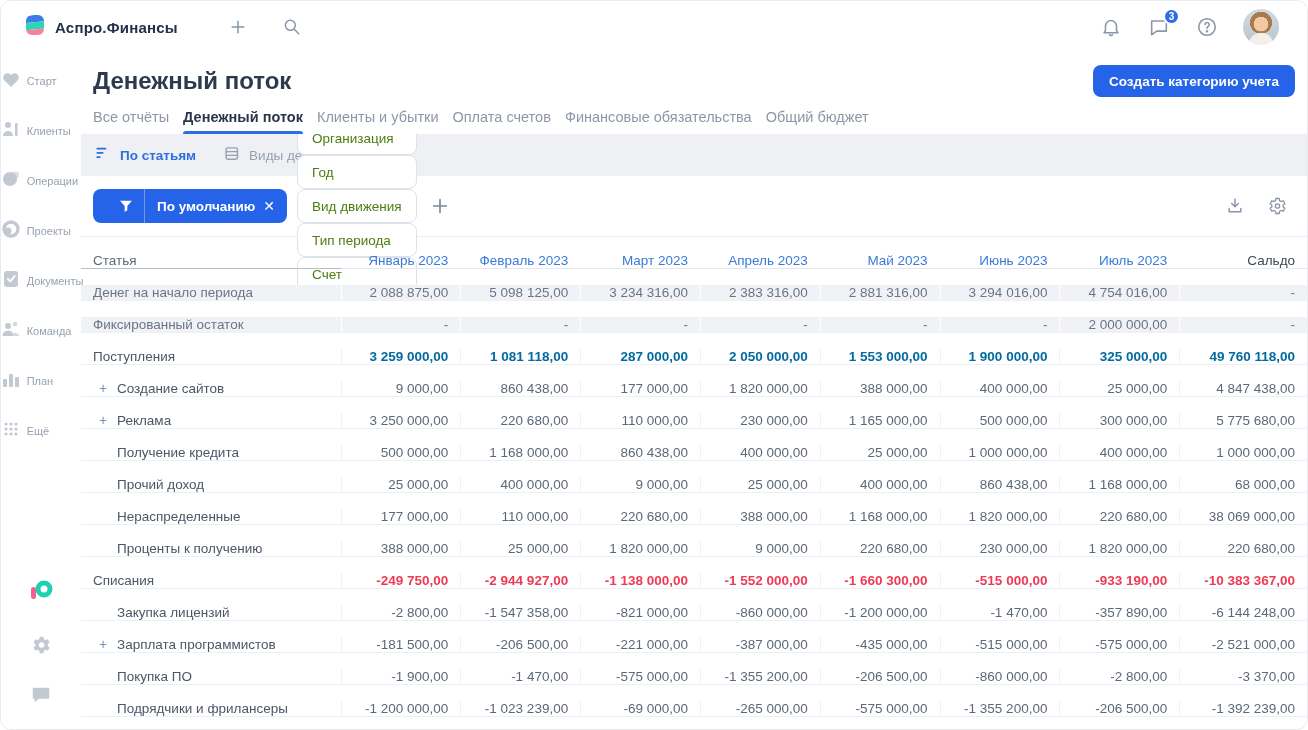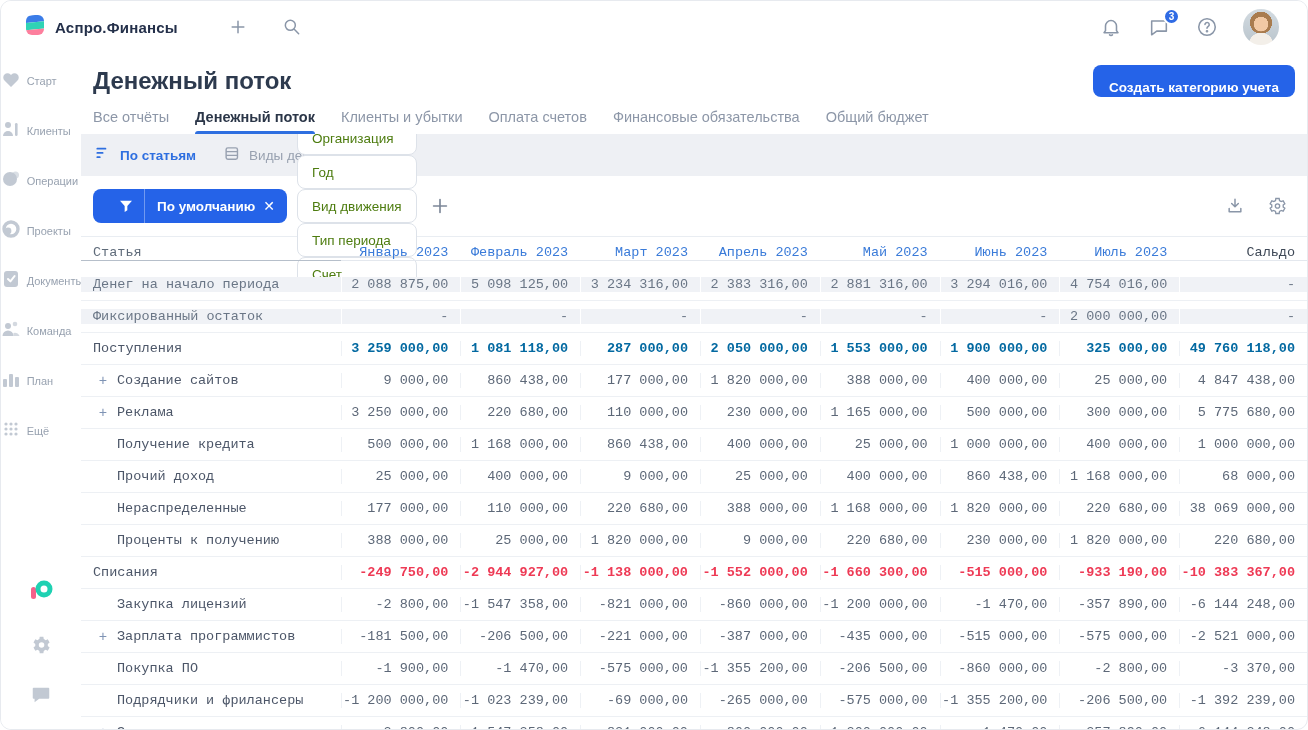--- a/index.html
+++ b/index.html
@@ -26,43 +26,43 @@
   .sidebar { position:absolute; left:0; top:52px; bottom:0; width:80px; background:#fff; display:flex; flex-direction:column; align-items:center; padding-top:14px; }
   .side-item { display:flex; flex-direction:row; align-items:center; gap:4px; margin-bottom:22px; cursor:pointer; }
   .side-item svg { color:#c2c9d3; }
   .side-label { font-size:11px; color:#98a2b0; }
   .side-bottom { margin-top:auto; display:flex; flex-direction:column; align-items:center; gap:26px; padding-bottom:22px; }
 
   
   .content { position:absolute; left:80px; top:52px; right:0; bottom:0; }
   .head { padding:14px 28px 0 12px; background:#fff; }
   .page-title { font-size:24px; font-weight:bold; color:#2d3a4e; }
-  .create-btn { position:absolute; right:12px; top:12px; height:32px; padding:15px 16px; background:#2563e8; color:#fff; font-size:13.5px; font-weight:bold; border:none; border-radius:8px; cursor:pointer; font-family:inherit; }
-  .tabs { display:flex; gap:26px; margin-top:14px; }
+  .create-btn { position:absolute; right:12px; top:12px; height:32px; padding:8px 16px; background:#2563e8; color:#fff; font-size:13.5px; font-weight:bold; border:none; border-radius:8px; cursor:pointer; font-family:inherit; }
+  .tabs { display:flex; gap:14px; margin-top:14px; }
   .tab { font-size:14.5px; color:#8d97a8; padding-bottom:9px; cursor:pointer; position:relative; white-space:nowrap; }
   .tab.active { color:#2b3648; font-weight:bold; }
   .tab.active::after { content:""; position:absolute; left:0; right:0; bottom:0; height:3px; border-radius:3px 3px 0 0; background:#2e6fe0; }
 
   .subband { height:42px; background:#eef0f4; display:flex; align-items:center; gap:28px; padding-left:14px; }
   .subtab { display:flex; align-items:center; gap:8px; font-size:13.5px; color:#98a1b0; cursor:pointer;justify-content:center; }
   .subtab.active { color:#2e6fe0; font-weight:bold; }
   .subtab svg { flex:0 0 auto; }
 
   .filterbar { height:60px; display:flex; align-items:center; padding:0 18px 0 12px; background:#fff; }
   .chip-active { display:flex; align-items:center; height:34px; background:#2563e8; border-radius:8px; color:#fff; font-size:13.5px; cursor:pointer; overflow:hidden;padding-left:14px; }
   .chip-active .funnel-seg { display:flex; align-items:center; justify-content:center; width:38px; height:100%; border-right:1px solid rgba(255,255,255,.35); }
   .chip-active .chip-text { padding:0 8px 0 12px; font-weight:bold; }
   .chip-active .chip-x { padding-right:12px; font-size:14px; }
   .chip { height:34px; display:flex; align-items:center; padding:0 14px; border:1px solid #dde2e9; border-radius:8px; font-size:13.5px; color:#4d7c0f; margin-left:10px; background:#fff; cursor:pointer; white-space:nowrap; }
   .chip-add { margin-left:12px; color:#7c8798; cursor:pointer; display:flex; }
   .filter-right { margin-left:auto; display:flex; gap:18px; color:#8a96a8; }
 
   
   .table { border-top:1px solid #e9edf2; }
-  .trow { display:flex; height:32px; align-items:center; border-bottom:1px solid #edf0f4;font-family:Liberation Mono, monospace; }
+  .trow { display:flex; height:32px; align-items:flex-end; border-bottom:1px solid #edf0f4; }
   .cell { display:flex; align-items:center; font-size:13.5px; color:#5d6878; }
   .c-label { width:260px; padding-left:12px; color:#4c5668; }
   .c-val { justify-content:flex-end; padding-right:12px; border-left:1px solid #eef1f5; }
   .c-m { width:120px; }
   .c-s { width:128px; }
   .thead .cell { color:#5f6b7a; }
   .thead { border-bottom:none; }
   .thead .c-label { border-bottom:1px solid #b6bfca; }
   .thead .c-val { border-left:none; border-bottom:1px solid #e4e8ee; }
   .thead .c-m { color:#3a7bd9; cursor:pointer; }

